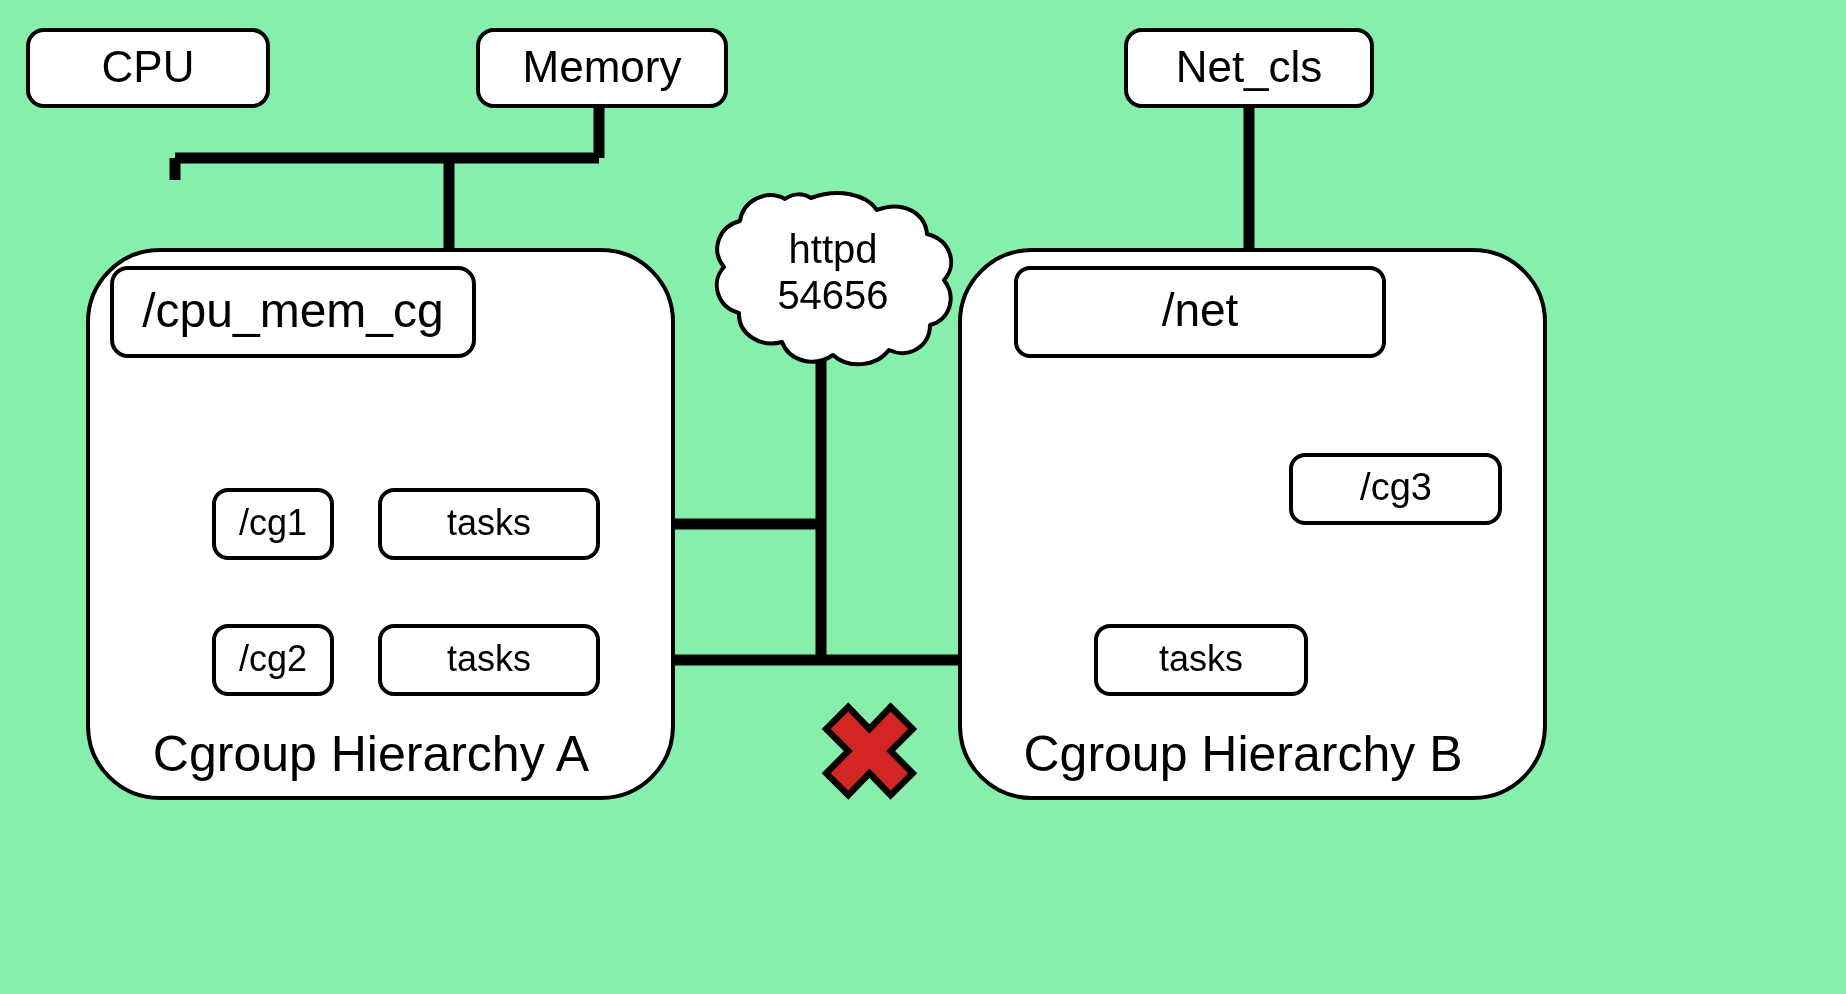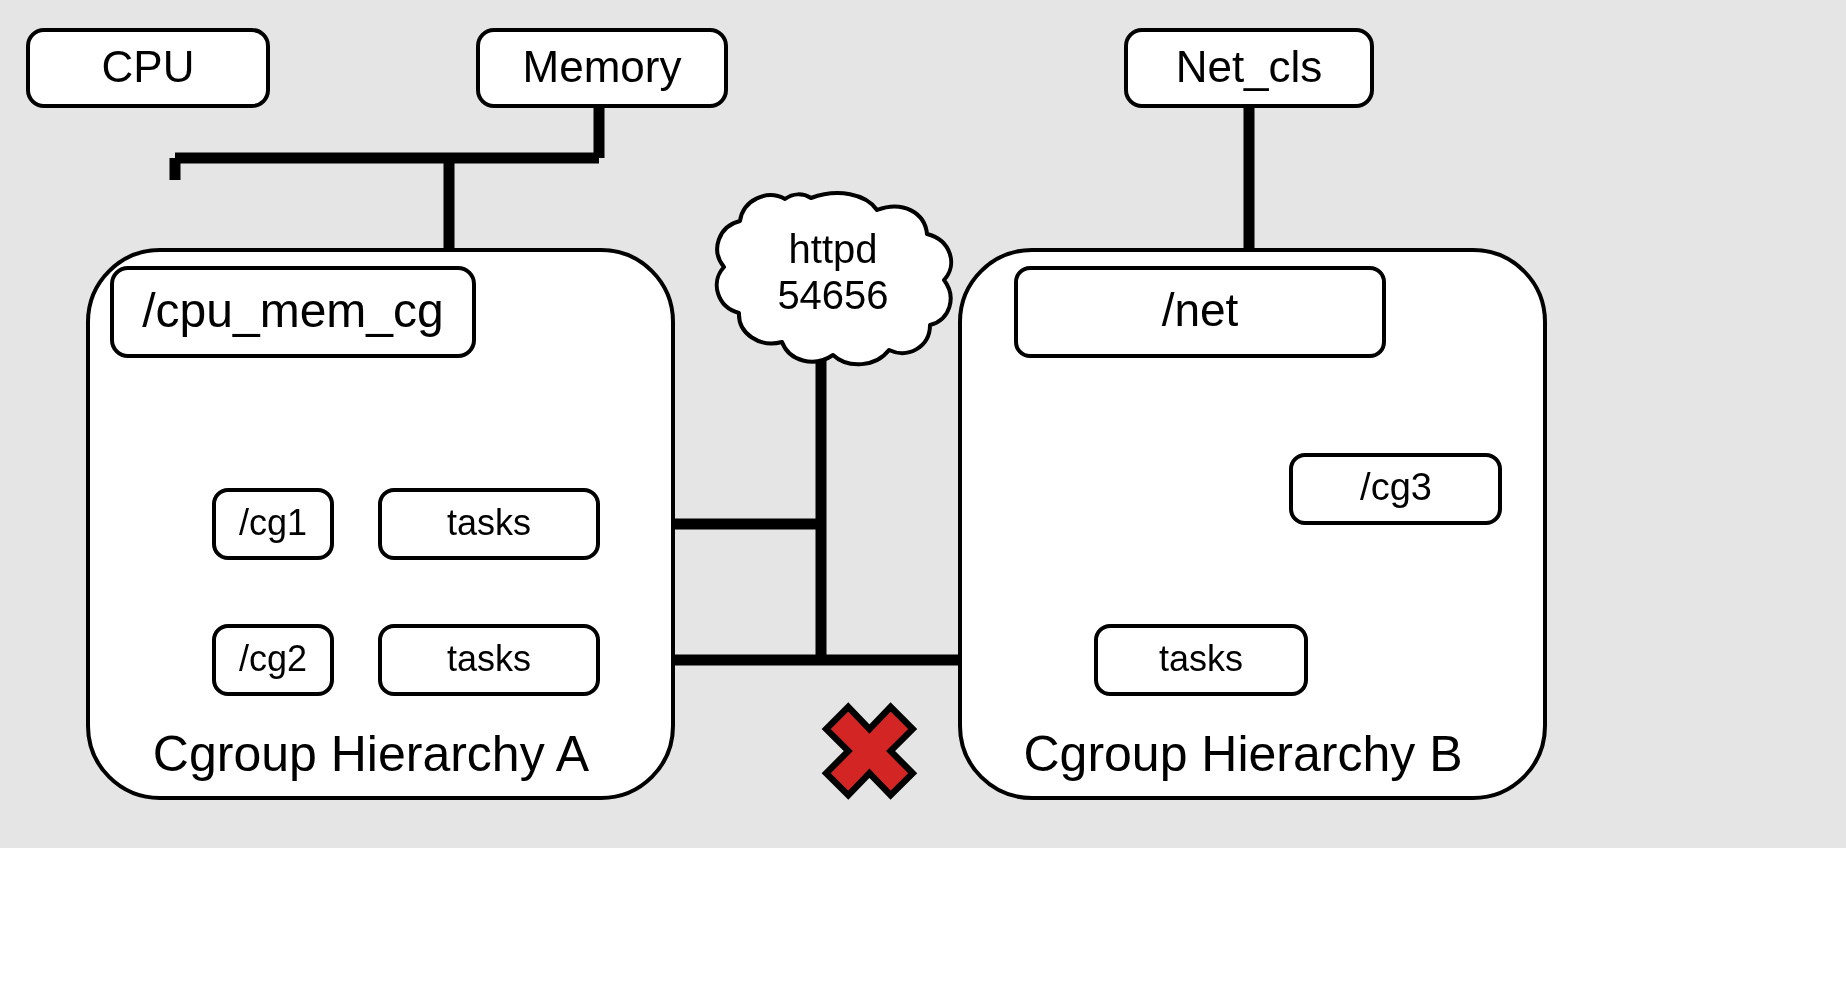--- a/index.html
+++ b/index.html
@@ -4,22 +4,22 @@
 <title>Cgroup Hierarchies Diagram</title>
 <style>
   html, body {
     margin: 0;
     padding: 0;
     background: #ffffff;
   }
   #stage {
     position: relative;
     width: 1846px;
-    height: 848px;
-    background: #e5e5e5;
+    height: 994px;
+    background: #86efac;
     overflow: hidden;
     font-family: "Liberation Sans", sans-serif;
   }
   #diagram-svg {
     position: absolute;
     left: 0;
     top: 0;
     width: 1846px;
     height: 994px;
   }

